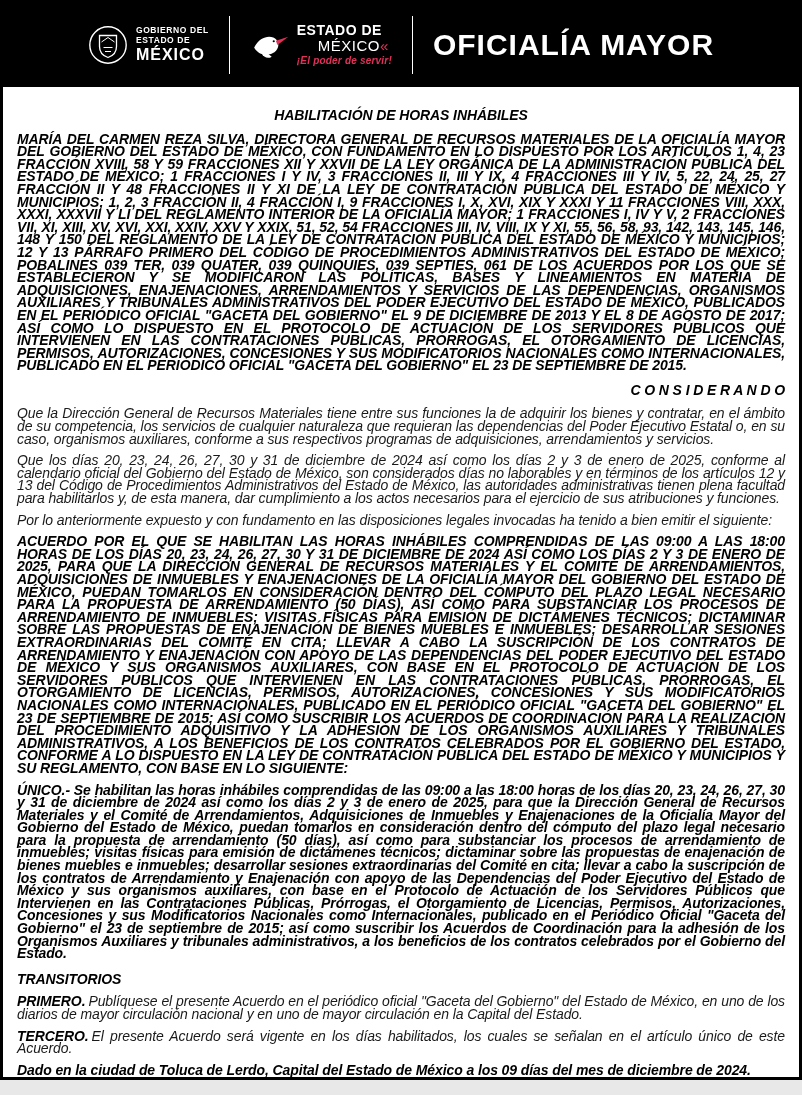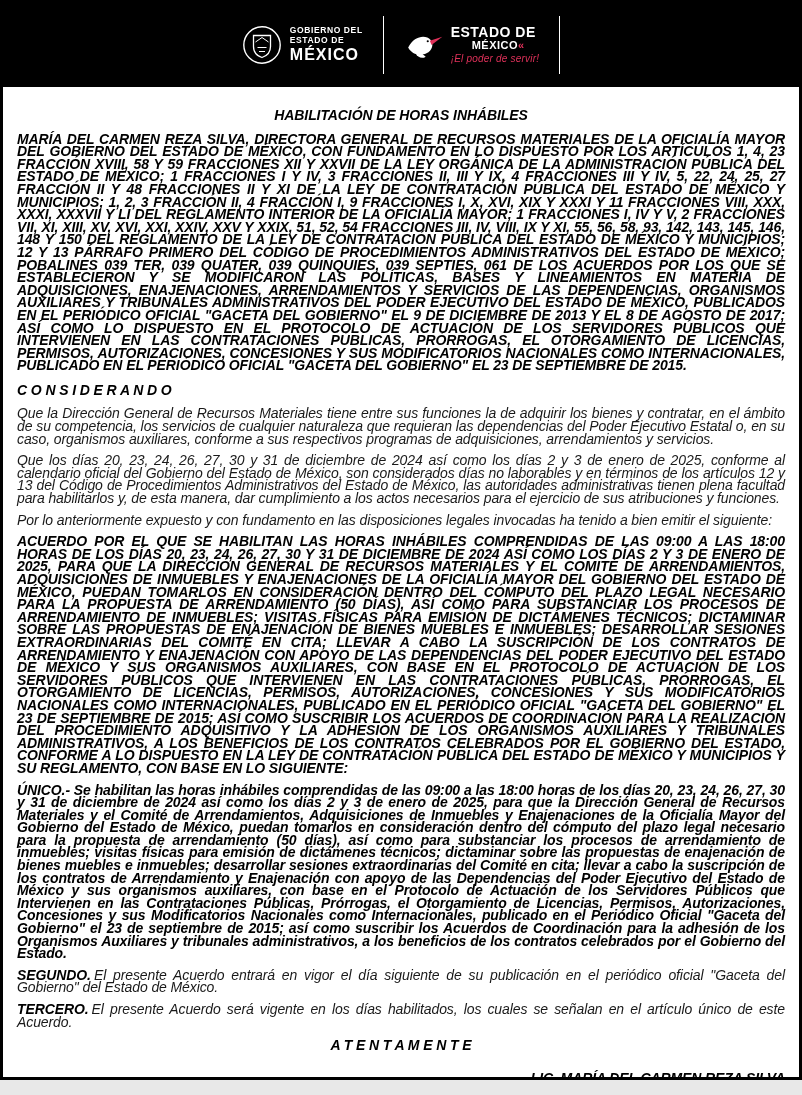--- a/index.html
+++ b/index.html
@@ -15,34 +15,34 @@
     display:flex; align-items:center; justify-content:center; gap:20px; color:#fff;
   }
   .vdiv { width:1px; height:58px; background:#fff; }
   .brand-left { display:flex; align-items:center; gap:8px; }
   .brand-left-text { display:flex; flex-direction:column; line-height:1.12; }
   .gem-sm { font-size:8.5px; font-weight:bold; letter-spacing:0.6px; }
   .gem-lg { font-size:16px; font-weight:bold; letter-spacing:1px; margin-top:1px; }
   .brand-center { display:flex; align-items:center; gap:7px; }
   .edomex-text { display:flex; flex-direction:column; line-height:1.05; }
   .edx-l1 { font-size:14px; font-weight:bold; letter-spacing:0.5px; }
-  .edx-l2 { font-size:11px; font-weight:bold; letter-spacing:0.5px;padding-left:21px; }
+  .edx-l2 { font-size:15px; font-weight:normal; letter-spacing:0.5px;padding-left:21px; }
   .red { color:#e0315a; }
-  .tagline { font-size:10px; font-weight:normal; font-style:italic; margin-top:3px; letter-spacing:0.2px; }
+  .tagline { font-size:10px; font-weight:bold; font-style:italic; margin-top:3px; letter-spacing:0.2px; }
   .office-title { font-size:30px; font-weight:bold; letter-spacing:1px; white-space:nowrap; }
   
   main {
     padding:6px 14px 0 14px; color:#000; font-style:italic;
     font-size:14px; line-height:12.6px; letter-spacing:-0.1px;
   }
   .doc-title { text-align:center; font-weight:bold; margin:16px 0 11px; }
   p { text-align:justify; margin-bottom:9px; }
   .b { font-weight:bold; color:#000; }
   .reg { font-weight:normal; color:#1a1a1a; }
-  .center-head { text-align:left; font-weight:bold; margin:12px 0 11px; }
+  .center-head { text-align:right; font-weight:bold; margin:12px 0 11px; }
   .t-label { font-weight:bold; margin-right:3px; }
   .trans-head { font-weight:bold; margin:13px 0 10px; text-align:left; }
   .atte { text-align:center; font-weight:bold; margin:11px 0 20px; }
   .sig { text-align:right; font-weight:bold; line-height:13px; }
   .crest-icon, .bird-icon { display:inline-flex; }
 </style>
 </head>
 <body>
 
 <div class="page">
@@ -77,45 +77,48 @@
       </span>
       <div class="edomex-text">
         <span class="edx-l1">ESTADO DE</span>
         <span class="edx-l2"><span>MÉXICO</span><span class="red">«</span></span>
         <span class="tagline red">¡El poder de servir!</span>
       </div>
     </div>
 
     <div class="vdiv"></div>
 
+    <div class="office-title">OFICIALÍA MAYOR</div>
 
   </header>
 
   <main>
 
     <div class="doc-title">HABILITACIÓN DE HORAS INHÁBILES</div>
 
     <p class="b">MARÍA DEL CARMEN REZA SILVA, DIRECTORA GENERAL DE RECURSOS MATERIALES DE LA OFICIALÍA MAYOR DEL GOBIERNO DEL ESTADO DE MÉXICO, CON FUNDAMENTO EN LO DISPUESTO POR LOS ARTÍCULOS 1, 4, 23 FRACCIÓN XVIII, 58 Y 59 FRACCIONES XII Y XXVII DE LA LEY ORGÁNICA DE LA ADMINISTRACIÓN PÚBLICA DEL ESTADO DE MÉXICO; 1 FRACCIONES I Y IV, 3 FRACCIONES II, III Y IX, 4 FRACCIONES III Y IV, 5, 22, 24, 25, 27 FRACCIÓN II Y 48 FRACCIONES II Y XI DE LA LEY DE CONTRATACIÓN PÚBLICA DEL ESTADO DE MÉXICO Y MUNICIPIOS; 1, 2, 3 FRACCIÓN II, 4 FRACCIÓN I, 9 FRACCIONES I, X, XVI, XIX Y XXXI Y 11 FRACCIONES VIII, XXX, XXXI, XXXVII Y LI DEL REGLAMENTO INTERIOR DE LA OFICIALÍA MAYOR; 1 FRACCIONES I, IV Y V, 2 FRACCIONES VII, XI, XIII, XV, XVI, XXI, XXIV, XXV Y XXIX, 51, 52, 54 FRACCIONES III, IV, VIII, IX Y XI, 55, 56, 58, 93, 142, 143, 145, 146, 148 Y 150 DEL REGLAMENTO DE LA LEY DE CONTRATACIÓN PÚBLICA DEL ESTADO DE MÉXICO Y MUNICIPIOS; 12 Y 13 PÁRRAFO PRIMERO DEL CÓDIGO DE PROCEDIMIENTOS ADMINISTRATIVOS DEL ESTADO DE MÉXICO; POBALINES 039 TER, 039 QUATER, 039 QUINQUIES, 039 SEPTIES, 061 DE LOS ACUERDOS POR LOS QUE SE ESTABLECIERON Y SE MODIFICARON LAS POLÍTICAS, BASES Y LINEAMIENTOS EN MATERIA DE ADQUISICIONES, ENAJENACIONES, ARRENDAMIENTOS Y SERVICIOS DE LAS DEPENDENCIAS, ORGANISMOS AUXILIARES Y TRIBUNALES ADMINISTRATIVOS DEL PODER EJECUTIVO DEL ESTADO DE MÉXICO, PUBLICADOS EN EL PERIÓDICO OFICIAL "GACETA DEL GOBIERNO" EL 9 DE DICIEMBRE DE 2013 Y EL 8 DE AGOSTO DE 2017; ASÍ COMO LO DISPUESTO EN EL PROTOCOLO DE ACTUACIÓN DE LOS SERVIDORES PÚBLICOS QUE INTERVIENEN EN LAS CONTRATACIONES PÚBLICAS, PRÓRROGAS, EL OTORGAMIENTO DE LICENCIAS, PERMISOS, AUTORIZACIONES, CONCESIONES Y SUS MODIFICATORIOS NACIONALES COMO INTERNACIONALES, PUBLICADO EN EL PERIÓDICO OFICIAL "GACETA DEL GOBIERNO" EL 23 DE SEPTIEMBRE DE 2015.</p>
 
     <div class="center-head">C O N S I D E R A N D O</div>
 
     <p class="reg">Que la Dirección General de Recursos Materiales tiene entre sus funciones la de adquirir los bienes y contratar, en el ámbito de su competencia, los servicios de cualquier naturaleza que requieran las dependencias del Poder Ejecutivo Estatal o, en su caso, organismos auxiliares, conforme a sus respectivos programas de adquisiciones, arrendamientos y servicios.</p>
     <p class="reg">Que los días 20, 23, 24, 26, 27, 30 y 31 de diciembre de 2024 así como los días 2 y 3 de enero de 2025, conforme al calendario oficial del Gobierno del Estado de México, son considerados días no laborables y en términos de los artículos 12 y 13 del Código de Procedimientos Administrativos del Estado de México, las autoridades administrativas tienen plena facultad para habilitarlos y, de esta manera, dar cumplimiento a los actos necesarios para el ejercicio de sus atribuciones y funciones.</p>
     <p class="reg">Por lo anteriormente expuesto y con fundamento en las disposiciones legales invocadas ha tenido a bien emitir el siguiente:</p>
 
     <p class="b">ACUERDO POR EL QUE SE HABILITAN LAS HORAS INHÁBILES COMPRENDIDAS DE LAS 09:00 A LAS 18:00 HORAS DE LOS DÍAS 20, 23, 24, 26, 27, 30 Y 31 DE DICIEMBRE DE 2024 ASÍ COMO LOS DÍAS 2 Y 3 DE ENERO DE 2025, PARA QUE LA DIRECCIÓN GENERAL DE RECURSOS MATERIALES Y EL COMITÉ DE ARRENDAMIENTOS, ADQUISICIONES DE INMUEBLES Y ENAJENACIONES DE LA OFICIALÍA MAYOR DEL GOBIERNO DEL ESTADO DE MÉXICO, PUEDAN TOMARLOS EN CONSIDERACIÓN DENTRO DEL CÓMPUTO DEL PLAZO LEGAL NECESARIO PARA LA PROPUESTA DE ARRENDAMIENTO (50 DÍAS), ASÍ COMO PARA SUBSTANCIAR LOS PROCESOS DE ARRENDAMIENTO DE INMUEBLES; VISITAS FÍSICAS PARA EMISIÓN DE DICTÁMENES TÉCNICOS; DICTAMINAR SOBRE LAS PROPUESTAS DE ENAJENACIÓN DE BIENES MUEBLES E INMUEBLES; DESARROLLAR SESIONES EXTRAORDINARIAS DEL COMITÉ EN CITA; LLEVAR A CABO LA SUSCRIPCIÓN DE LOS CONTRATOS DE ARRENDAMIENTO Y ENAJENACIÓN CON APOYO DE LAS DEPENDENCIAS DEL PODER EJECUTIVO DEL ESTADO DE MÉXICO Y SUS ORGANISMOS AUXILIARES, CON BASE EN EL PROTOCOLO DE ACTUACIÓN DE LOS SERVIDORES PÚBLICOS QUE INTERVIENEN EN LAS CONTRATACIONES PÚBLICAS, PRÓRROGAS, EL OTORGAMIENTO DE LICENCIAS, PERMISOS, AUTORIZACIONES, CONCESIONES Y SUS MODIFICATORIOS NACIONALES COMO INTERNACIONALES, PUBLICADO EN EL PERIÓDICO OFICIAL "GACETA DEL GOBIERNO" EL 23 DE SEPTIEMBRE DE 2015; ASÍ COMO SUSCRIBIR LOS ACUERDOS DE COORDINACIÓN PARA LA REALIZACIÓN DEL PROCEDIMIENTO ADQUISITIVO Y LA ADHESIÓN DE LOS ORGANISMOS AUXILIARES Y TRIBUNALES ADMINISTRATIVOS, A LOS BENEFICIOS DE LOS CONTRATOS CELEBRADOS POR EL GOBIERNO DEL ESTADO, CONFORME A LO DISPUESTO EN LA LEY DE CONTRATACIÓN PÚBLICA DEL ESTADO DE MÉXICO Y MUNICIPIOS Y SU REGLAMENTO, CON BASE EN LO SIGUIENTE:</p>
 
     <p class="b">ÚNICO.- Se habilitan las horas inhábiles comprendidas de las 09:00 a las 18:00 horas de los días 20, 23, 24, 26, 27, 30 y 31 de diciembre de 2024 así como los días 2 y 3 de enero de 2025, para que la Dirección General de Recursos Materiales y el Comité de Arrendamientos, Adquisiciones de Inmuebles y Enajenaciones de la Oficialía Mayor  del Gobierno del Estado de México, puedan tomarlos en consideración dentro del cómputo del plazo legal necesario para la propuesta de arrendamiento (50 días), así como para substanciar los procesos de arrendamiento de inmuebles; visitas físicas para emisión de dictámenes técnicos; dictaminar sobre las propuestas de enajenación de bienes muebles e inmuebles; desarrollar sesiones extraordinarias del Comité en cita; llevar a cabo la suscripción de los contratos de Arrendamiento y Enajenación con apoyo de las Dependencias del Poder Ejecutivo del Estado de México y sus organismos auxiliares, con base en el Protocolo de Actuación de los Servidores Públicos que Intervienen en las Contrataciones Públicas, Prórrogas, el Otorgamiento de Licencias, Permisos, Autorizaciones, Concesiones y sus Modificatorios Nacionales como Internacionales, publicado en el Periódico Oficial "Gaceta del Gobierno" el 23 de septiembre de 2015; así como suscribir los Acuerdos de Coordinación para la adhesión de los Organismos Auxiliares y tribunales administrativos, a los beneficios de los contratos celebrados por el Gobierno del Estado.</p>
 
+    <div class="trans-head">TRANSITORIOS</div>
 
+    <p><span class="t-label">PRIMERO.</span><span class="reg">Publíquese el presente Acuerdo en el periódico oficial "Gaceta del Gobierno" del Estado de México, en uno de los diarios de mayor circulación nacional y en uno de mayor circulación en la Capital del Estado.</span></p>
 
-    <p><span class="t-label">SEGUNDO.</span><span class="reg">El presente Acuerdo entrará en vigor el día siguiente de su publicación en el periódico oficial "Gaceta del Gobierno" del Estado de México.</span></p>
 
     <p><span class="t-label">TERCERO.</span><span class="reg">El presente Acuerdo será vigente en los días habilitados, los cuales se señalan en el artículo único de este Acuerdo.</span></p>
 
+    <p class="b">Dado en la ciudad de Toluca de Lerdo, Capital del Estado de México a los 09 días del mes de diciembre de 2024.</p>
 
     <div class="atte">A T E N T A M E N T E</div>
 
     <div class="sig">
       <div>LIC. MARÍA DEL CARMEN REZA SILVA</div>
       <div>DIRECTORA GENERAL</div>
     </div>
 
   </main>
 

